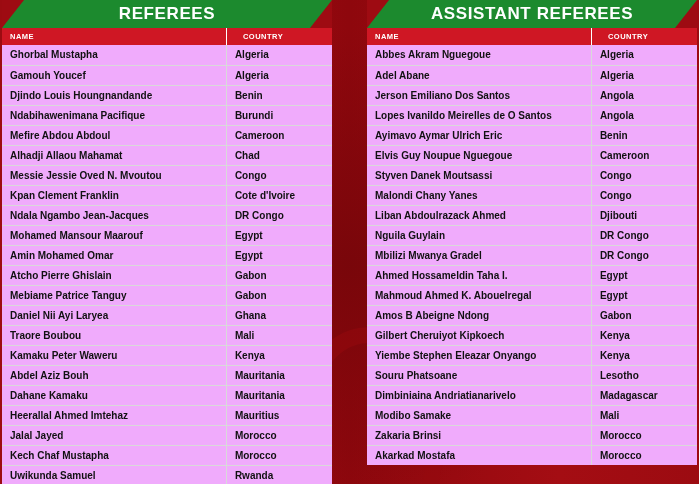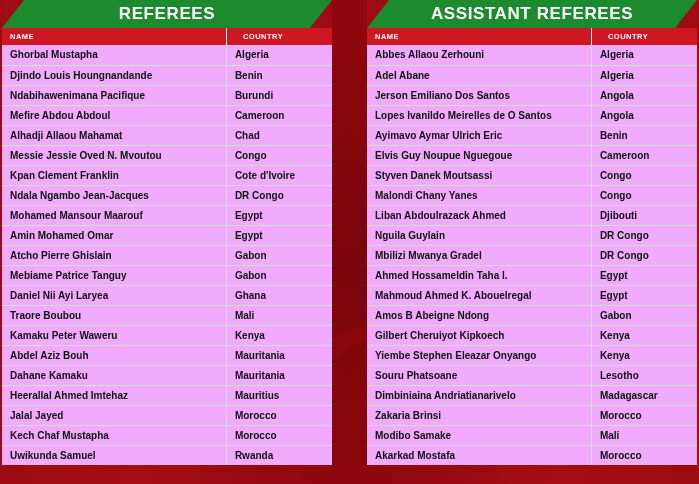--- a/index.html
+++ b/index.html
@@ -145,20 +145,24 @@
           <th class="col-name">NAME</th>
           <th class="col-country">COUNTRY</th>
         </tr>
       </thead>
       <tbody id="referees-body">
           <tr>
             <td class="col-name">Ghorbal Mustapha</td>
             <td class="col-country">Algeria</td>
           </tr>
           <tr>
+            <td class="col-name">Gamouh Youcef</td>
+            <td class="col-country">Algeria</td>
+          </tr>
+          <tr>
             <td class="col-name">Djindo Louis Houngnandande</td>
             <td class="col-country">Benin</td>
           </tr>
           <tr>
             <td class="col-name">Ndabihawenimana Pacifique</td>
             <td class="col-country">Burundi</td>
           </tr>
           <tr>
             <td class="col-name">Mefire Abdou Abdoul</td>
             <td class="col-country">Cameroon</td>
@@ -243,21 +247,21 @@
     </div>
     <table>
       <thead>
         <tr>
           <th class="col-name">NAME</th>
           <th class="col-country">COUNTRY</th>
         </tr>
       </thead>
       <tbody id="assistant-referees-body">
           <tr>
-            <td class="col-name">Abbes Allaou Zerhouni</td>
+            <td class="col-name">Abbes Akram Nguegoue</td>
             <td class="col-country">Algeria</td>
           </tr>
           <tr>
             <td class="col-name">Adel Abane</td>
             <td class="col-country">Algeria</td>
           </tr>
           <tr>
             <td class="col-name">Jerson Emiliano Dos Santos</td>
             <td class="col-country">Angola</td>
           </tr>
@@ -315,26 +319,26 @@
           </tr>
           <tr>
             <td class="col-name">Souru Phatsoane</td>
             <td class="col-country">Lesotho</td>
           </tr>
           <tr>
             <td class="col-name">Dimbiniaina Andriatianarivelo</td>
             <td class="col-country">Madagascar</td>
           </tr>
           <tr>
+            <td class="col-name">Modibo Samake</td>
+            <td class="col-country">Mali</td>
+          </tr>
+          <tr>
             <td class="col-name">Zakaria Brinsi</td>
             <td class="col-country">Morocco</td>
-          </tr>
-          <tr>
-            <td class="col-name">Modibo Samake</td>
-            <td class="col-country">Mali</td>
           </tr>
           <tr>
             <td class="col-name">Akarkad Mostafa</td>
             <td class="col-country">Morocco</td>
           </tr>
         </tbody>
     </table>
   </div>
 
 </div>

